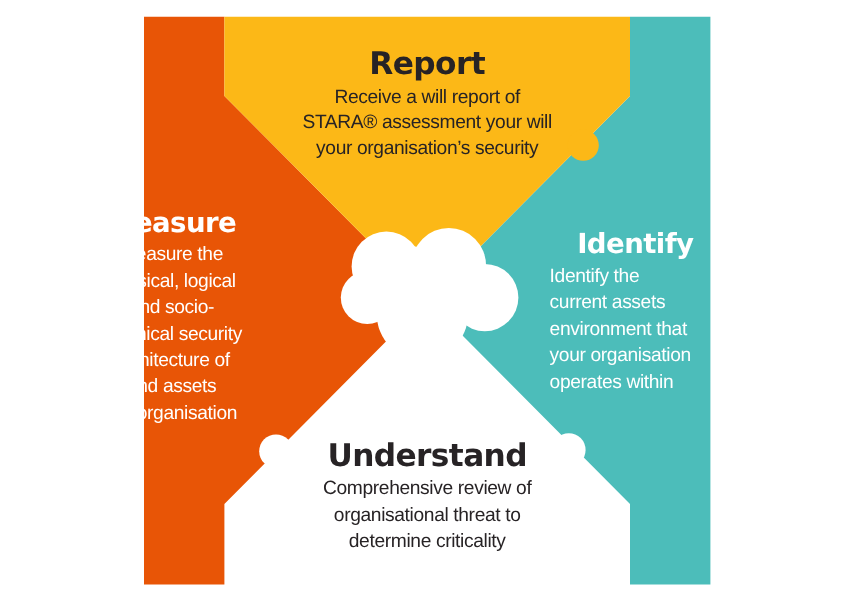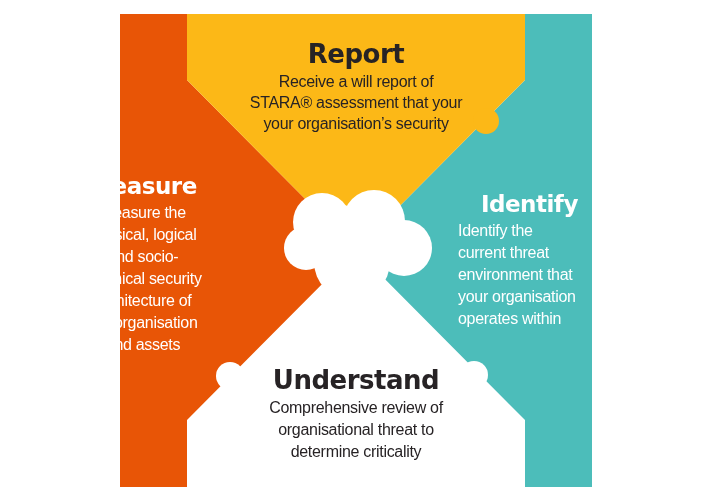--- a/index.html
+++ b/index.html
@@ -78,39 +78,39 @@
       <circle cx="404" cy="248" r="28" fill="#FFFFFF"></circle>
       <circle cx="306" cy="248" r="22" fill="#FFFFFF"></circle>
       <circle cx="341" cy="238" r="33" fill="#FFFFFF"></circle>
       <circle cx="352" cy="262" r="38" fill="#FFFFFF"></circle>
     </g>
   </svg>
 
   <div class="blade-text report-block">
     <div class="heading">Report</div>
     <div class="line">Receive a will report of</div>
-    <div class="line">STARA® assessment that your</div>
+    <div class="line">STARA® assessment your will</div>
     <div class="line">your organisation’s security</div>
   </div>
 
   <div class="blade-text measure-block">
     <div class="heading">Measure</div>
     <div class="line">Measure the</div>
     <div class="line">physical, logical</div>
     <div class="line">and socio-</div>
     <div class="line">technical security</div>
     <div class="line">architecture of</div>
+    <div class="line">and assets</div>
     <div class="line">the organisation</div>
-    <div class="line">and assets</div>
   </div>
 
   <div class="blade-text identify-block">
     <div class="heading">Identify</div>
     <div class="line">Identify the</div>
-    <div class="line">current threat</div>
+    <div class="line">current assets</div>
     <div class="line">environment that</div>
     <div class="line">your organisation</div>
     <div class="line">operates within</div>
   </div>
 
   <div class="blade-text understand-block">
     <div class="heading">Understand</div>
     <div class="line">Comprehensive review of</div>
     <div class="line">organisational threat to</div>
     <div class="line">determine criticality</div>

